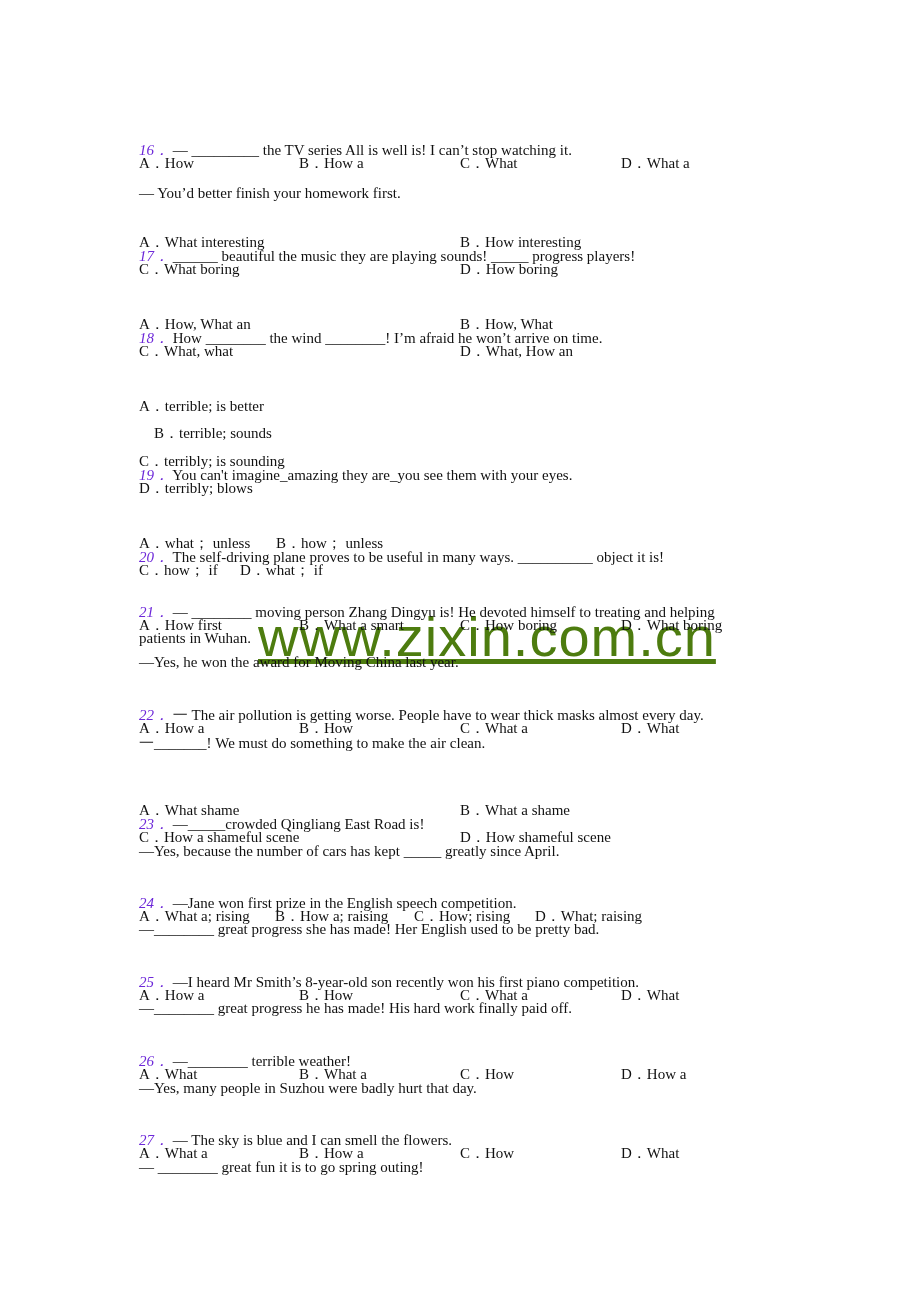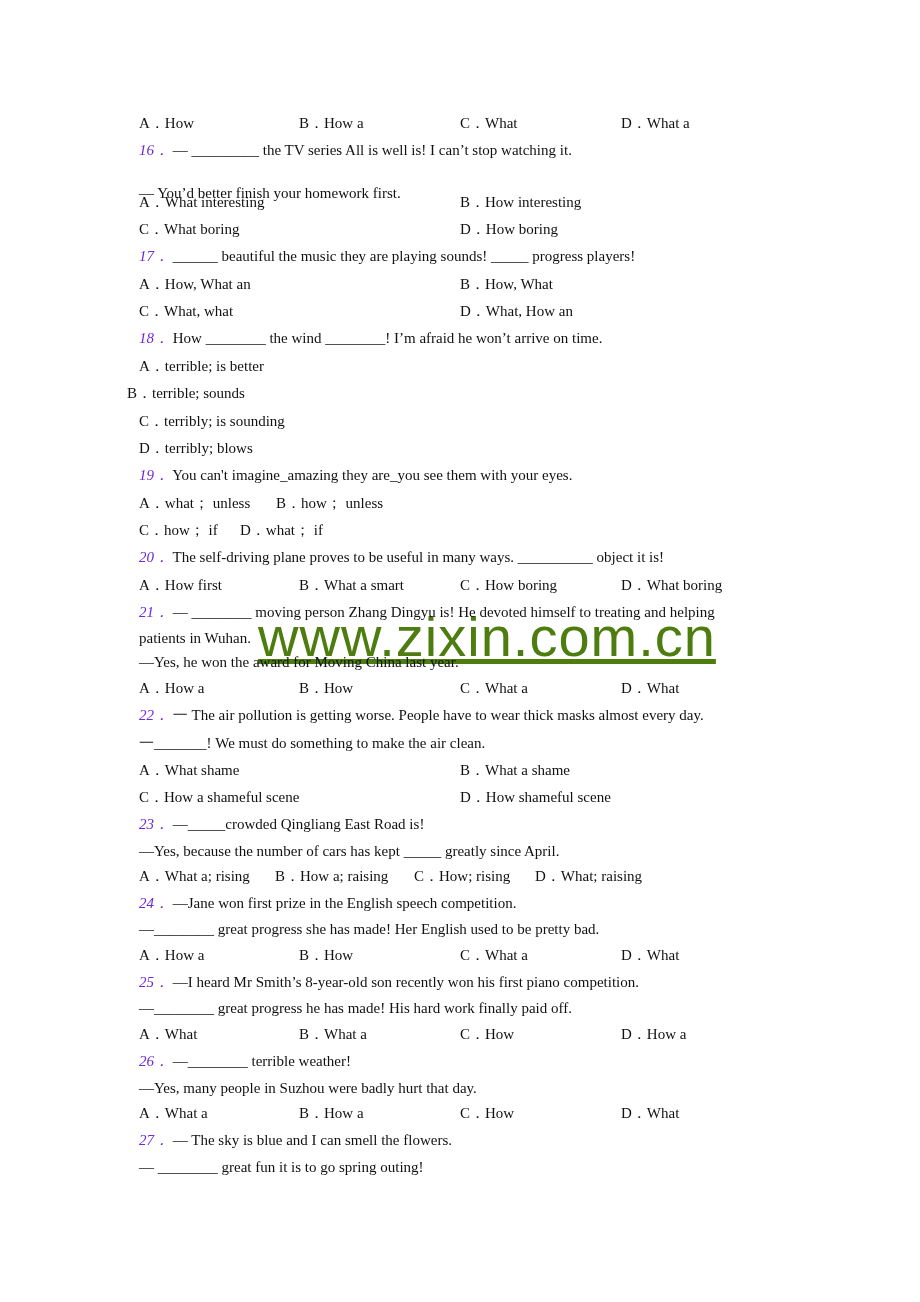--- a/index.html
+++ b/index.html
@@ -1,21 +1,21 @@
 <!DOCTYPE html>
 <html><head>
 <meta charset="utf-8">
 <style>
   html, body { margin: 0; padding: 0; background: #ffffff; }
   body { width: 920px; height: 1302px; position: relative; overflow: hidden;
          font-family: "Liberation Serif", "DejaVu Serif", serif; color: #111; font-size: 15px; }
   .page { position: absolute; left: 0; top: 0; width: 920px; height: 1302px; }
   .line { position: absolute; left: 139px; white-space: pre; line-height: 18px; height: 18px; }
   .num { color: #6d28d9; font-style: italic; }
-  .opt { position: absolute; white-space: pre; line-height: 18px; }
+  .opt { position: absolute; white-space: pre; line-height: 18px; margin-top: 40px; }
   .watermark { position: absolute; left: 258px; top: 604px; font-family: "Liberation Sans", "DejaVu Sans", sans-serif;
                font-size: 56px; color: #4d7c0f; letter-spacing: 1px; z-index: 0; pointer-events: none; text-decoration: underline; }
   .content { position: relative; z-index: 1; }
 </style>
 </head>
 <body>
 
 <div class="page">
   <div class="watermark">www.zixin.com.cn</div>
 
@@ -34,21 +34,21 @@
     <div class="opt" style="top:220px;left:460px">D．How boring</div>
 
     <div class="line" style="top:247px"><span class="num">17．</span><span> ______ beautiful the music they are playing sounds! _____ progress players!</span></div>
     <div class="opt" style="top:275px;left:139px">A．How, What an</div>
     <div class="opt" style="top:275px;left:460px">B．How, What</div>
     <div class="opt" style="top:302px;left:139px">C．What, what</div>
     <div class="opt" style="top:302px;left:460px">D．What, How an</div>
 
     <div class="line" style="top:329px"><span class="num">18．</span><span> How ________ the wind ________! I’m afraid he won’t arrive on time.</span></div>
     <div class="opt" style="top:357px;left:139px">A．terrible; is better</div>
-    <div class="opt" style="top:384px;left:127px">B．terrible; sounds</div>
+    <div class="opt" style="top:384px;left:154px">B．terrible; sounds</div>
     <div class="opt" style="top:412px;left:139px">C．terribly; is sounding</div>
     <div class="opt" style="top:439px;left:139px">D．terribly; blows</div>
 
     <div class="line" style="top:466px"><span class="num">19．</span><span> You can't imagine_amazing they are_you see them with your eyes.</span></div>
     <div class="opt" style="top:494px;left:139px">A．what； unless</div>
     <div class="opt" style="top:494px;left:276px">B．how； unless</div>
     <div class="opt" style="top:521px;left:139px">C．how； if</div>
     <div class="opt" style="top:521px;left:240px">D．what； if</div>
 
     <div class="line" style="top:548px"><span class="num">20．</span><span> The self-driving plane proves to be useful in many ways. __________ object it is!</span></div>

